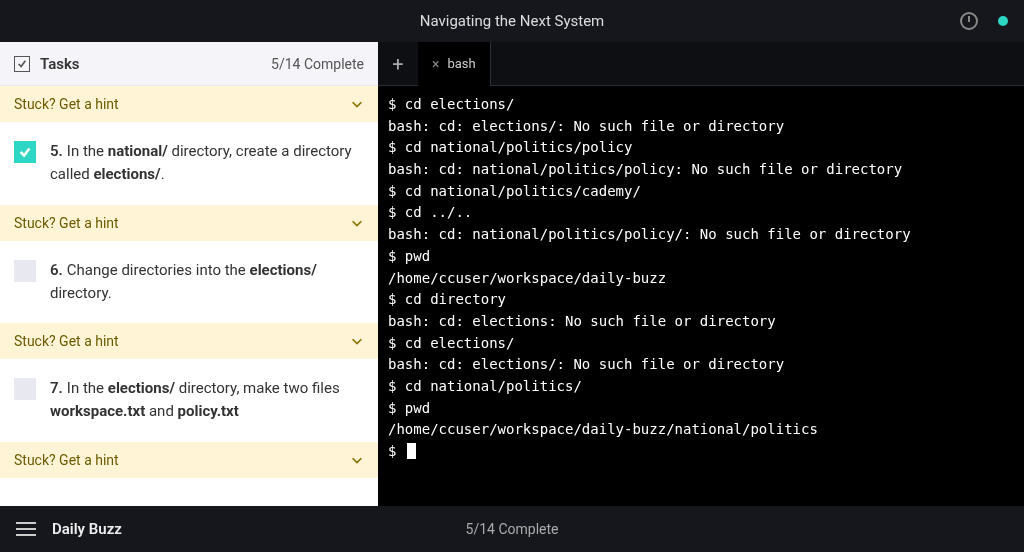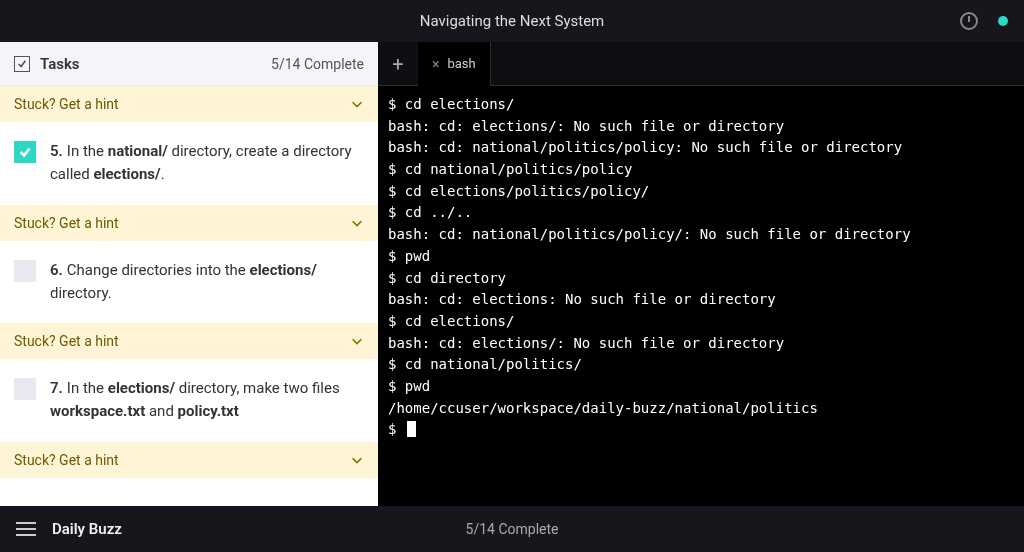--- a/index.html
+++ b/index.html
@@ -70,26 +70,27 @@
     <div class="tabbar">
       <div class="tab-plus">+</div>
       <div class="tab">
         <span class="tab-close">×</span>
         <span>bash</span>
       </div>
     </div>
     <div class="terminal" id="terminal">
         <div class="line">$ cd elections/</div>
         <div class="line">bash: cd: elections/: No such file or directory</div>
+        <div class="line">$ cd national/politics/policy</div>
         <div class="line">bash: cd: national/politics/policy: No such file or directory</div>
-        <div class="line">$ cd national/politics/policy</div>
-        <div class="line">$ cd elections/politics/policy/</div>
+        <div class="line">$ cd national/politics/cademy/</div>
         <div class="line">$ cd ../..</div>
         <div class="line">bash: cd: national/politics/policy/: No such file or directory</div>
         <div class="line">$ pwd</div>
+        <div class="line">/home/ccuser/workspace/daily-buzz</div>
         <div class="line">$ cd directory</div>
         <div class="line">bash: cd: elections: No such file or directory</div>
         <div class="line">$ cd elections/</div>
         <div class="line">bash: cd: elections/: No such file or directory</div>
         <div class="line">$ cd national/politics/</div>
         <div class="line">$ pwd</div>
         <div class="line">/home/ccuser/workspace/daily-buzz/national/politics</div>
         <div class="line">$ <span class="cursor"></span></div>
       </div>
   </div>

